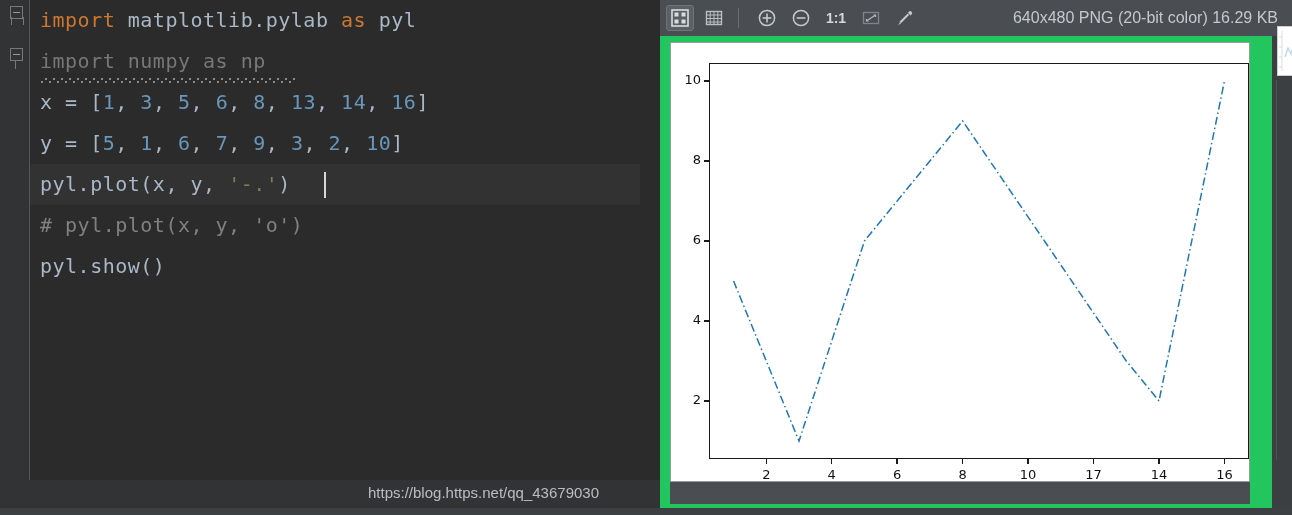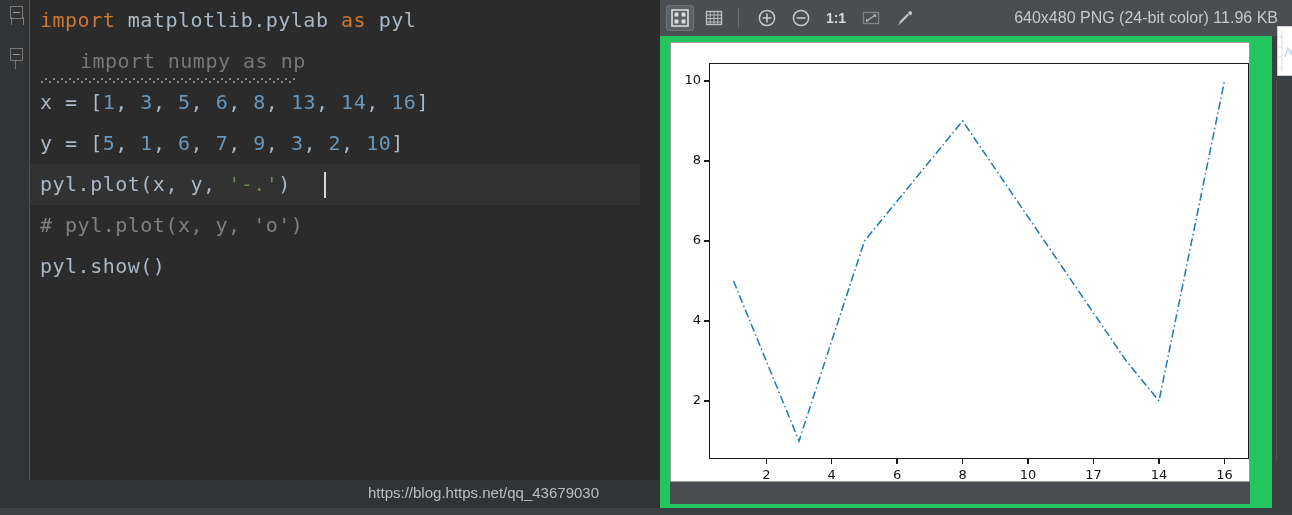--- a/index.html
+++ b/index.html
@@ -25,21 +25,21 @@
 
   .code{position:absolute;left:30px;top:0;width:630px;height:480px;
     font-size:20px;line-height:41px;color:#a9b7c6;letter-spacing:.5px;}
   .cline{position:absolute;left:0;width:630px;height:41px;white-space:pre;
     padding-left:10px;box-sizing:border-box;}
   .cline.hl{background:#323232;}
   .kw{color:#cc7832;}
   .num{color:#6897bb;}
   .str{color:#6a8759;}
   .plain{color:#a9b7c6;}
-  .dim{color:#777777;margin-left:40px;}
+  .dim{color:#777777;}
   .comment{color:#808080;}
   .squiggle{
     position:absolute;left:40px;top:78px;width:256px;height:5px;
     background-image:
       radial-gradient(circle at 2px 4px, #9a9a9a 1.1px, transparent 1.3px),
       radial-gradient(circle at 6px 1px, #9a9a9a 1.1px, transparent 1.3px);
     background-size:8px 5px;opacity:.85;
   }
   .caret{position:absolute;width:2px;height:26px;background:#d6d6d6;}
 
@@ -182,21 +182,21 @@
       </div>
 
       <div class="tbtn">
         <svg width="20" height="20" viewBox="0 0 20 20">
           <path d="M14.5 3.2 a2.1 2.1 0 0 1 2.6 2.6 l-1.6 1.6 -2.6 -2.6 z" fill="#c3c9cf"></path>
           <line x1="13.4" y1="6.2" x2="5.2" y2="14.4" stroke="#c3c9cf" stroke-width="2.1"></line>
           <path d="M5.0 14.2 L3.0 17.2 L6.0 15.2 z" fill="#c3c9cf"></path>
         </svg>
       </div>
 
-      <div class="tlabel">640x480 PNG (24-bit color) 11.96 KB</div>
+      <div class="tlabel">640x480 PNG (20-bit color) 16.29 KB</div>
     </div>
 
     <div class="vright"></div>
     <div class="vright-line"></div>
 
     <div class="vcanvas">
       <div class="plot">
 
         <div class="axes-box"></div>
 

